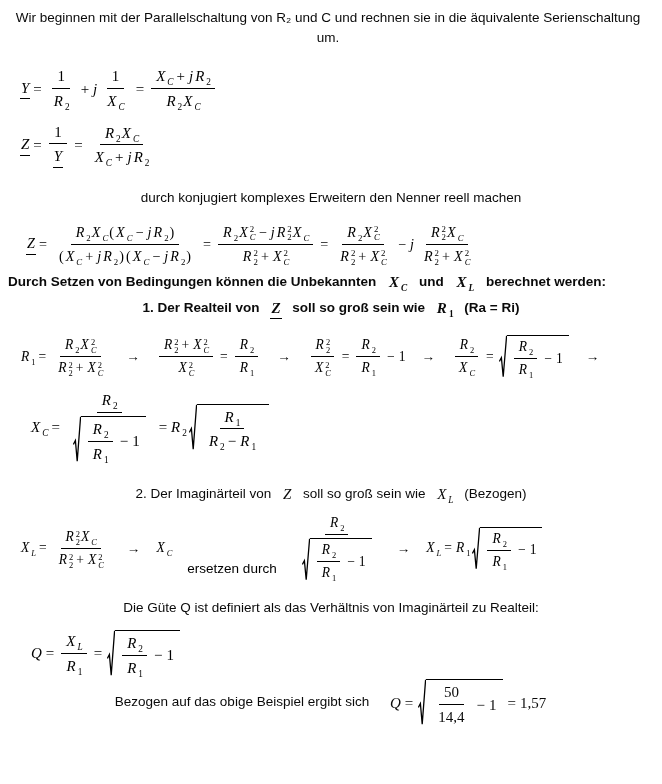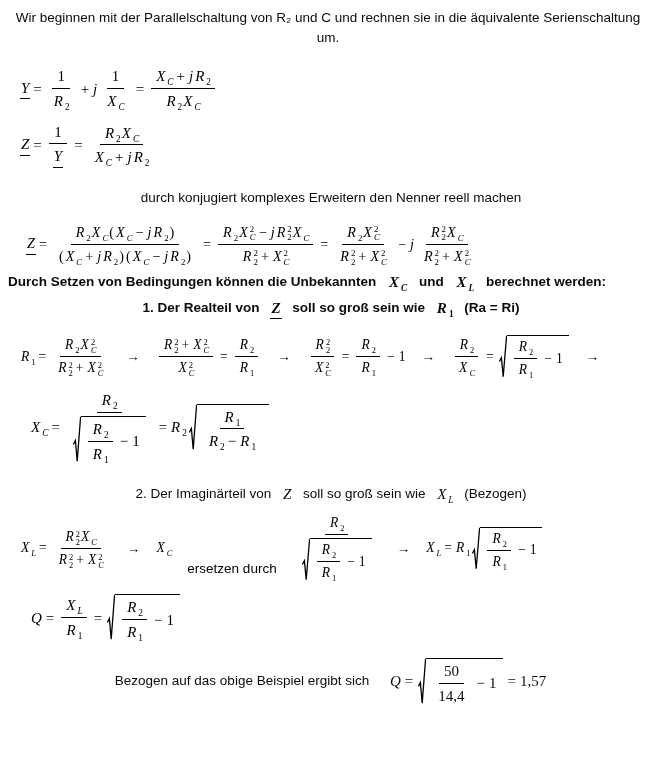--- a/index.html
+++ b/index.html
@@ -5,21 +5,21 @@
   html,body{margin:0;padding:0;background:#fff;}
   body{
     width:662px;height:784px;overflow:hidden;color:#000;
     font-family:"Liberation Sans","DejaVu Sans",sans-serif;
     font-size:13.5px;line-height:1.45;
   }
   .page{padding:8px 8px 0 8px;}
   p{margin:0;text-align:center;}
   .txt{color:#0a0a0a;}
   .just{text-align:justify;}
-  .mt8{margin-top:16px;} .mt12{margin-top:12px;} .mt16{margin-top:16px;}
+  .mt8{margin-top:2px;} .mt12{margin-top:12px;} .mt16{margin-top:16px;}
   .mt18{margin-top:6px;font-weight:bold;} .mt20{margin-top:20px;}
 
   
   .math{
     font-family:"Liberation Serif","DejaVu Serif",serif;
     font-style:italic;font-size:15px;line-height:1.2;
     display:inline-flex;align-items:center;white-space:nowrap;
   }
   .mrow{display:inline-flex;align-items:center;}
   .tk{display:inline-block;line-height:1.25;}
@@ -664,20 +664,21 @@
                 </span>
                 <span class="tk"><span class="mo">−</span></span>
                 <span class="tk"><span class="mn">1</span></span>
               </span>
             </span>
           </span>
         </span>
       </span>
   </div>
 
+  <p class="txt mt16">Die Güte Q ist definiert als das Verhältnis von Imaginärteil zu Realteil:</p>
 
   <div class="fline mt12 indent2">
     <span class="math">
         <span class="mrow">
           <span class="tk"><span class="mi">Q</span></span>
           <span class="tk"><span class="mo">=</span></span>
           <span class="frac">
             <span class="fn">
               <span class="mrow">
                 <span class="tk"><span class="mi">X</span><span class="sb lt">L</span></span>

